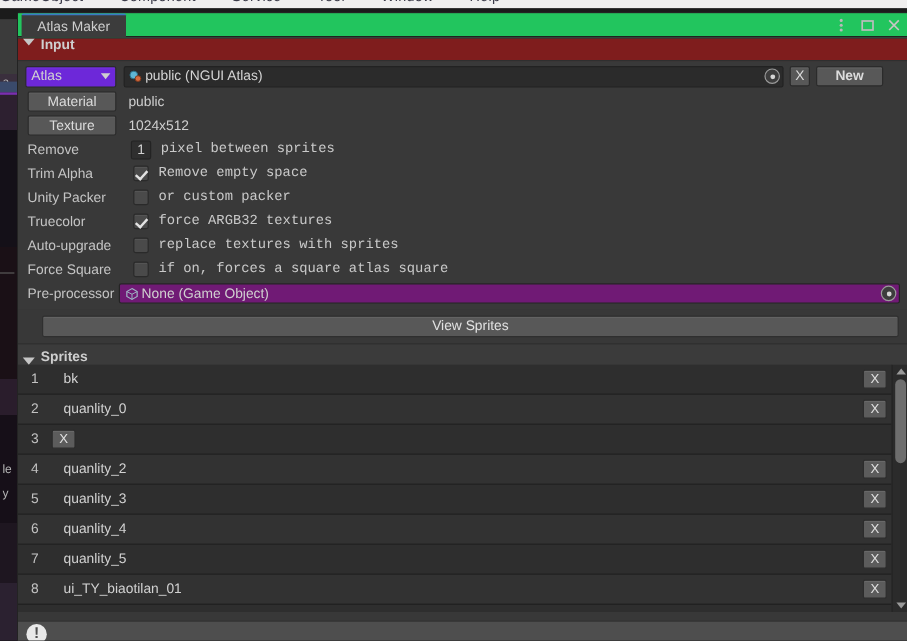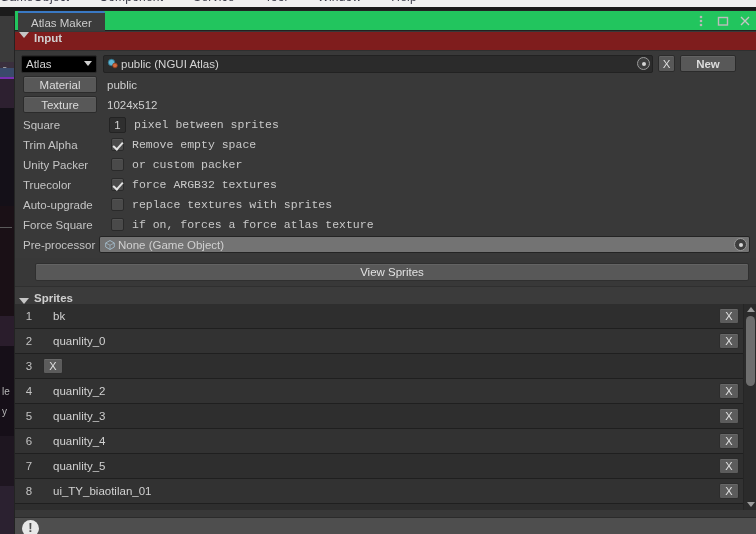--- a/index.html
+++ b/index.html
@@ -101,21 +101,21 @@
 
   .btn {
     background: #585858; border: 1px solid #2b2b2b; border-radius: 2px;
     color: #dcdcdc; font-size: 11.5px; text-align: center;
     line-height: 16px; height: 17px; cursor: default;
     box-shadow: inset 0 1px 0 rgba(255,255,255,.07);
   }
   .btn.small { width: 74px; margin-left: 2px; }
 
   .popup {
-    width: 76px; height: 18px; background: #000000;
+    width: 76px; height: 18px; background: #6d28d9;
     border: 1px solid #2b2b2b; border-radius: 2px;
     display: flex; align-items: center; padding: 0 4px;
     color: #d2d2d2; font-size: 11.5px; cursor: default;
     box-shadow: inset 0 1px 0 rgba(255,255,255,.06);
   }
   .popup .caret {
     margin-left: auto; width: 0; height: 0;
     border-left: 4px solid transparent; border-right: 4px solid transparent;
     border-top: 5px solid #cfcfcf;
   }
@@ -152,21 +152,21 @@
     box-shadow: inset 0 1px 0 rgba(255,255,255,.06);
   }
   .chk.on::after {
     content: ""; position: absolute; left: 3px; top: 1px;
     width: 4px; height: 8px; border: solid #e2e2e2;
     border-width: 0 2px 2px 0; transform: rotate(42deg);
   }
   .hint { font-size: 11.5px; color: #c9c9c9; margin-left: 8px; font-family: Liberation Mono, monospace; }
 
   .preproc {
-    flex: 1; height: 17px; background: #737373;
+    flex: 1; height: 17px; background: #701a75;
     border: 1px solid #242424; border-radius: 2px;
     display: flex; align-items: center; padding: 0 2px 0 4px;
     color: #d0d0d0; font-size: 11.5px; margin-left: 6px; cursor: default;
   }
 
   
   .ico { display: inline-block; vertical-align: middle; }
   .gobj-ico { width: 12px; height: 12px; }
 
   
@@ -322,21 +322,21 @@
           <div class="btn small">Material</div>
           <div class="valtext">public</div>
         </div>
 
         <div class="row">
           <div class="btn small">Texture</div>
           <div class="valtext">1024x512</div>
         </div>
 
         <div class="row">
-          <div class="lbl">Square</div>
+          <div class="lbl">Remove</div>
           <div class="numfield">1</div>
           <div class="hint">pixel between sprites</div>
         </div>
 
         <div class="row">
           <div class="lbl">Trim Alpha</div>
           <div class="chk on"></div>
           <div class="hint">Remove empty space</div>
         </div>
 
@@ -354,21 +354,21 @@
 
         <div class="row">
           <div class="lbl">Auto-upgrade</div>
           <div class="chk"></div>
           <div class="hint">replace textures with sprites</div>
         </div>
 
         <div class="row">
           <div class="lbl">Force Square</div>
           <div class="chk"></div>
-          <div class="hint">if on, forces a force atlas texture</div>
+          <div class="hint">if on, forces a square atlas square</div>
         </div>
 
         <div class="row">
           <div class="lbl">Pre-processor</div>
           <div class="preproc" style="margin-left:0;">
             <span class="ico gobj-ico">
               <svg width="12" height="12" viewBox="0 0 12 12">
                 <path d="M6 1.5 L10.3 4 L10.3 8 L6 10.5 L1.7 8 L1.7 4 Z" fill="none" stroke="#9fb6c4" stroke-width="1"></path>
                 <path d="M1.7 4 L6 6.2 L10.3 4 M6 6.2 L6 10.5" fill="none" stroke="#9fb6c4" stroke-width="0.8"></path>
               </svg>

